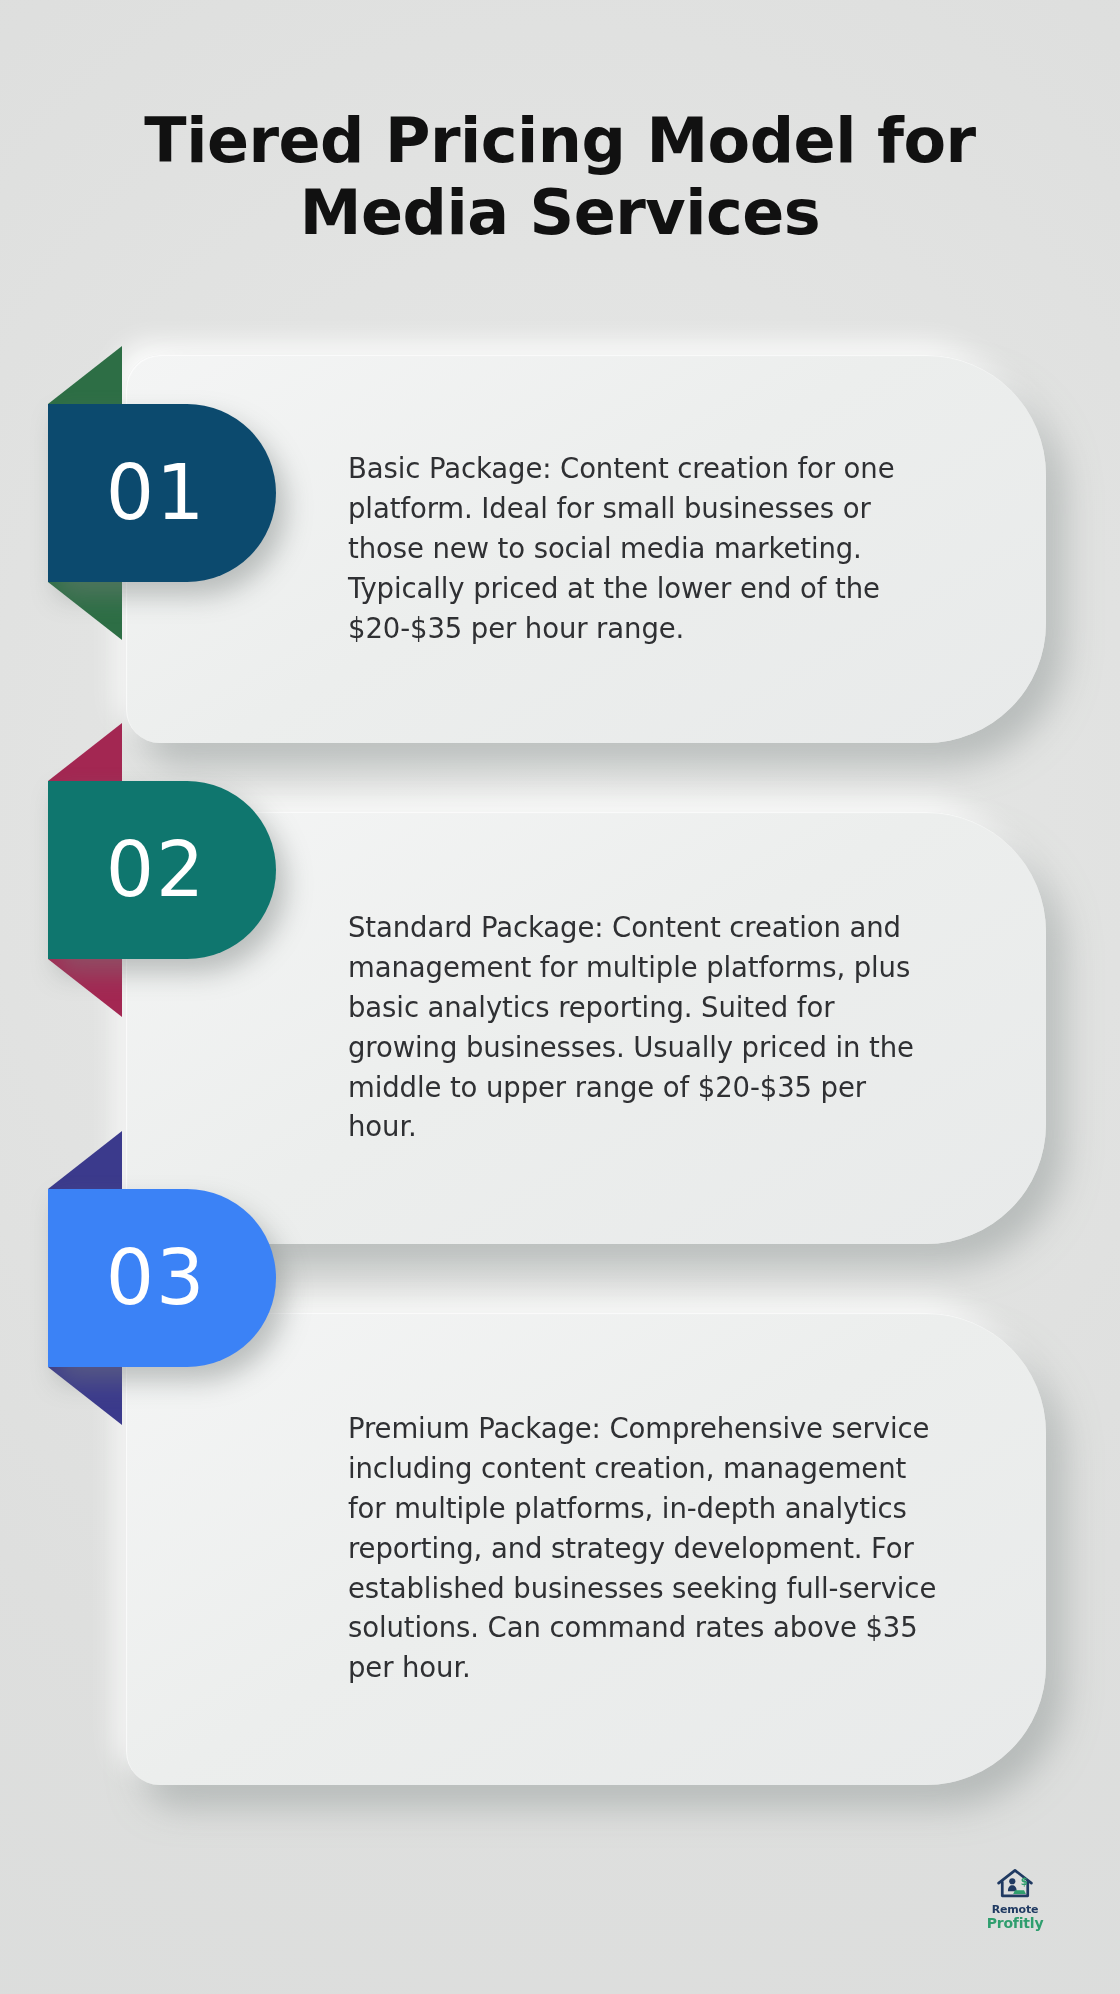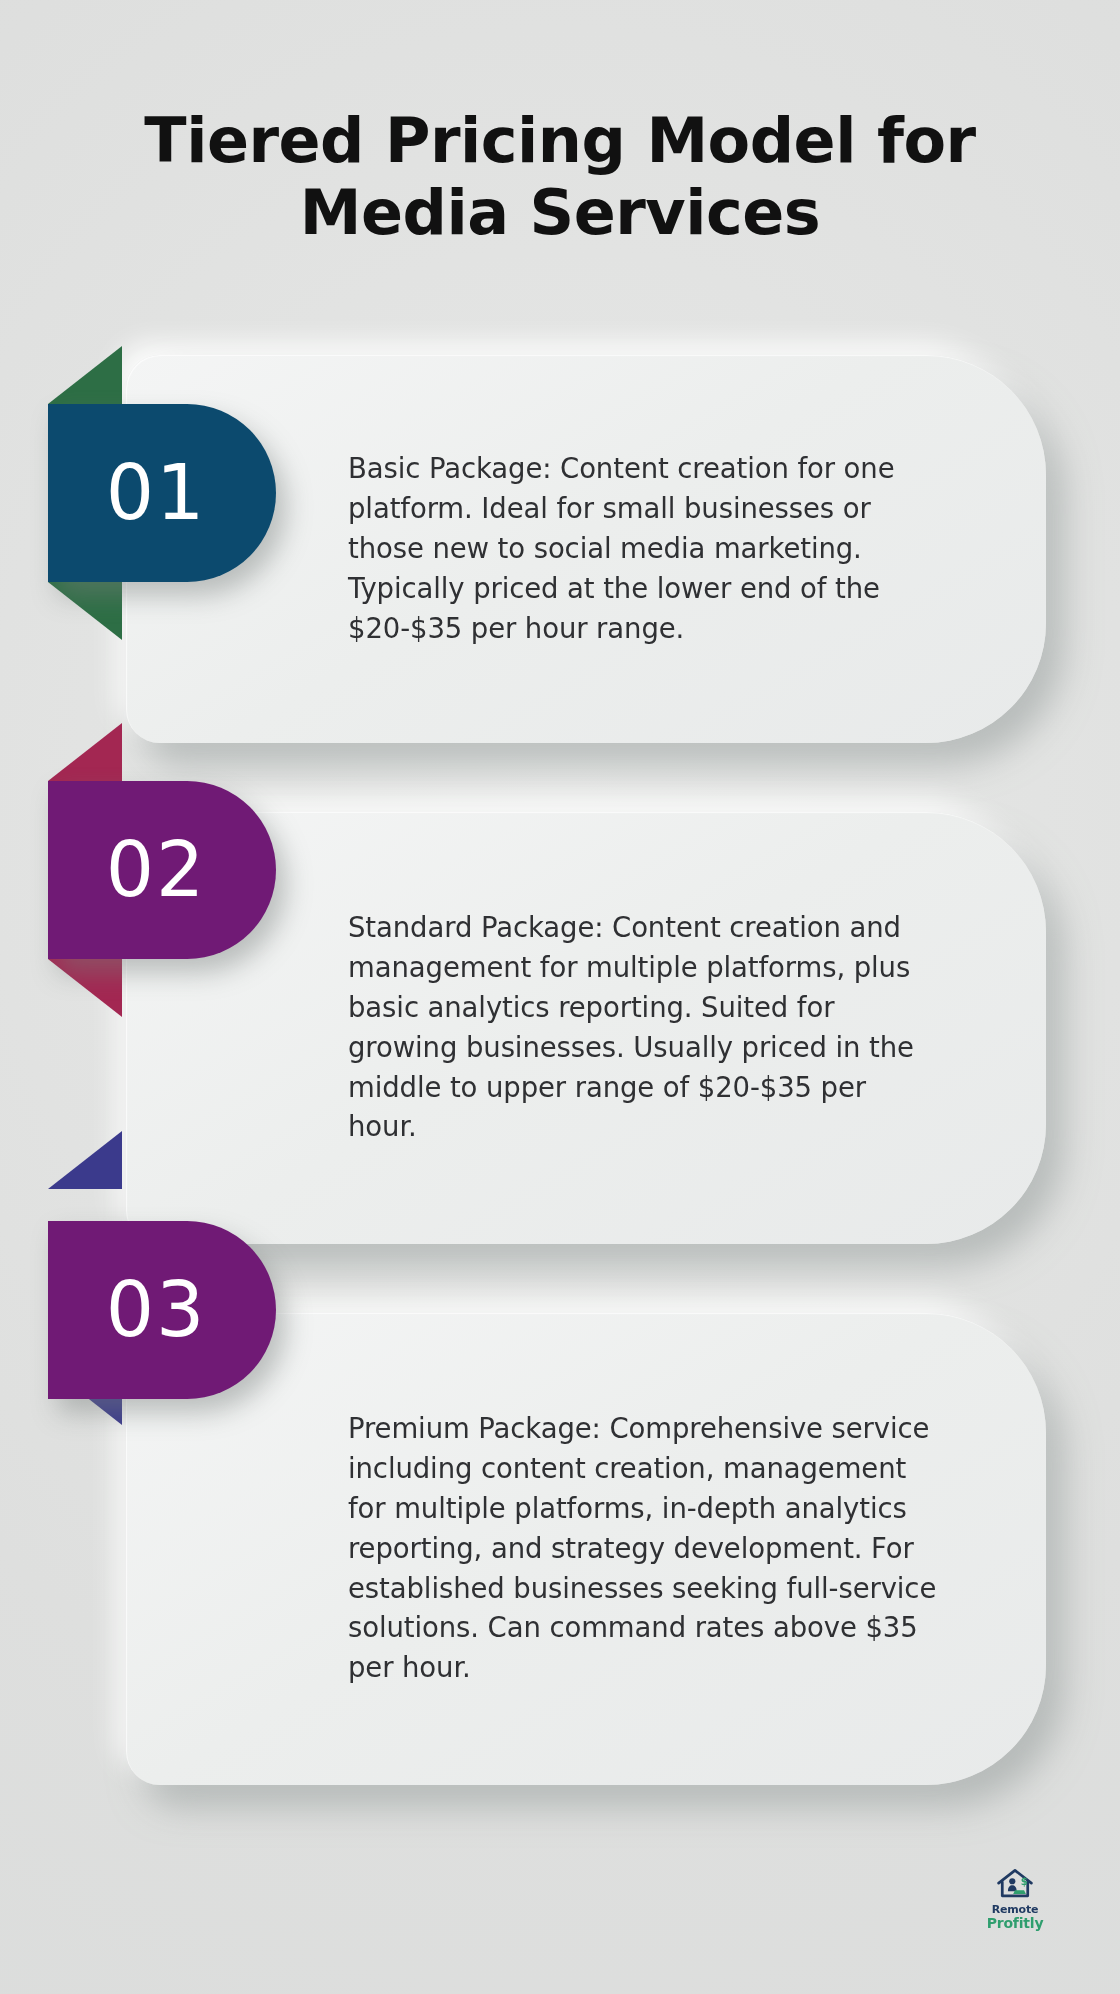--- a/index.html
+++ b/index.html
@@ -121,25 +121,25 @@
     clip-path: polygon(0 100%, 100% 0, 100% 100%);
   }
   .fold-bottom {
     clip-path: polygon(0 0, 100% 0, 100% 100%);
   }
 
   .badge-1 { top: 404px; background: #0c4a6e; }
   .fold-1-top    { top: 346px; background: #2d6e45; }
   .fold-1-bottom { top: 582px; background: #2d6e45; }
 
-  .badge-2 { top: 781px; background: #701a75; }
+  .badge-2 { top: 781px; background: #0f766e; }
   .fold-2-top    { top: 723px; background: #a32752; }
   .fold-2-bottom { top: 959px; background: #a32752; }
 
-  .badge-3 { top: 1189px; background: #701a75; margin-top: 32px; }
+  .badge-3 { top: 1189px; background: #3b82f6; }
   .fold-3-top    { top: 1131px; background: #3b3a8c; }
   .fold-3-bottom { top: 1367px; background: #3b3a8c; }
 
   
   .logo {
     position: absolute;
     left: 981px;
     top: 1866px;
     width: 68px;
     height: 72px;

